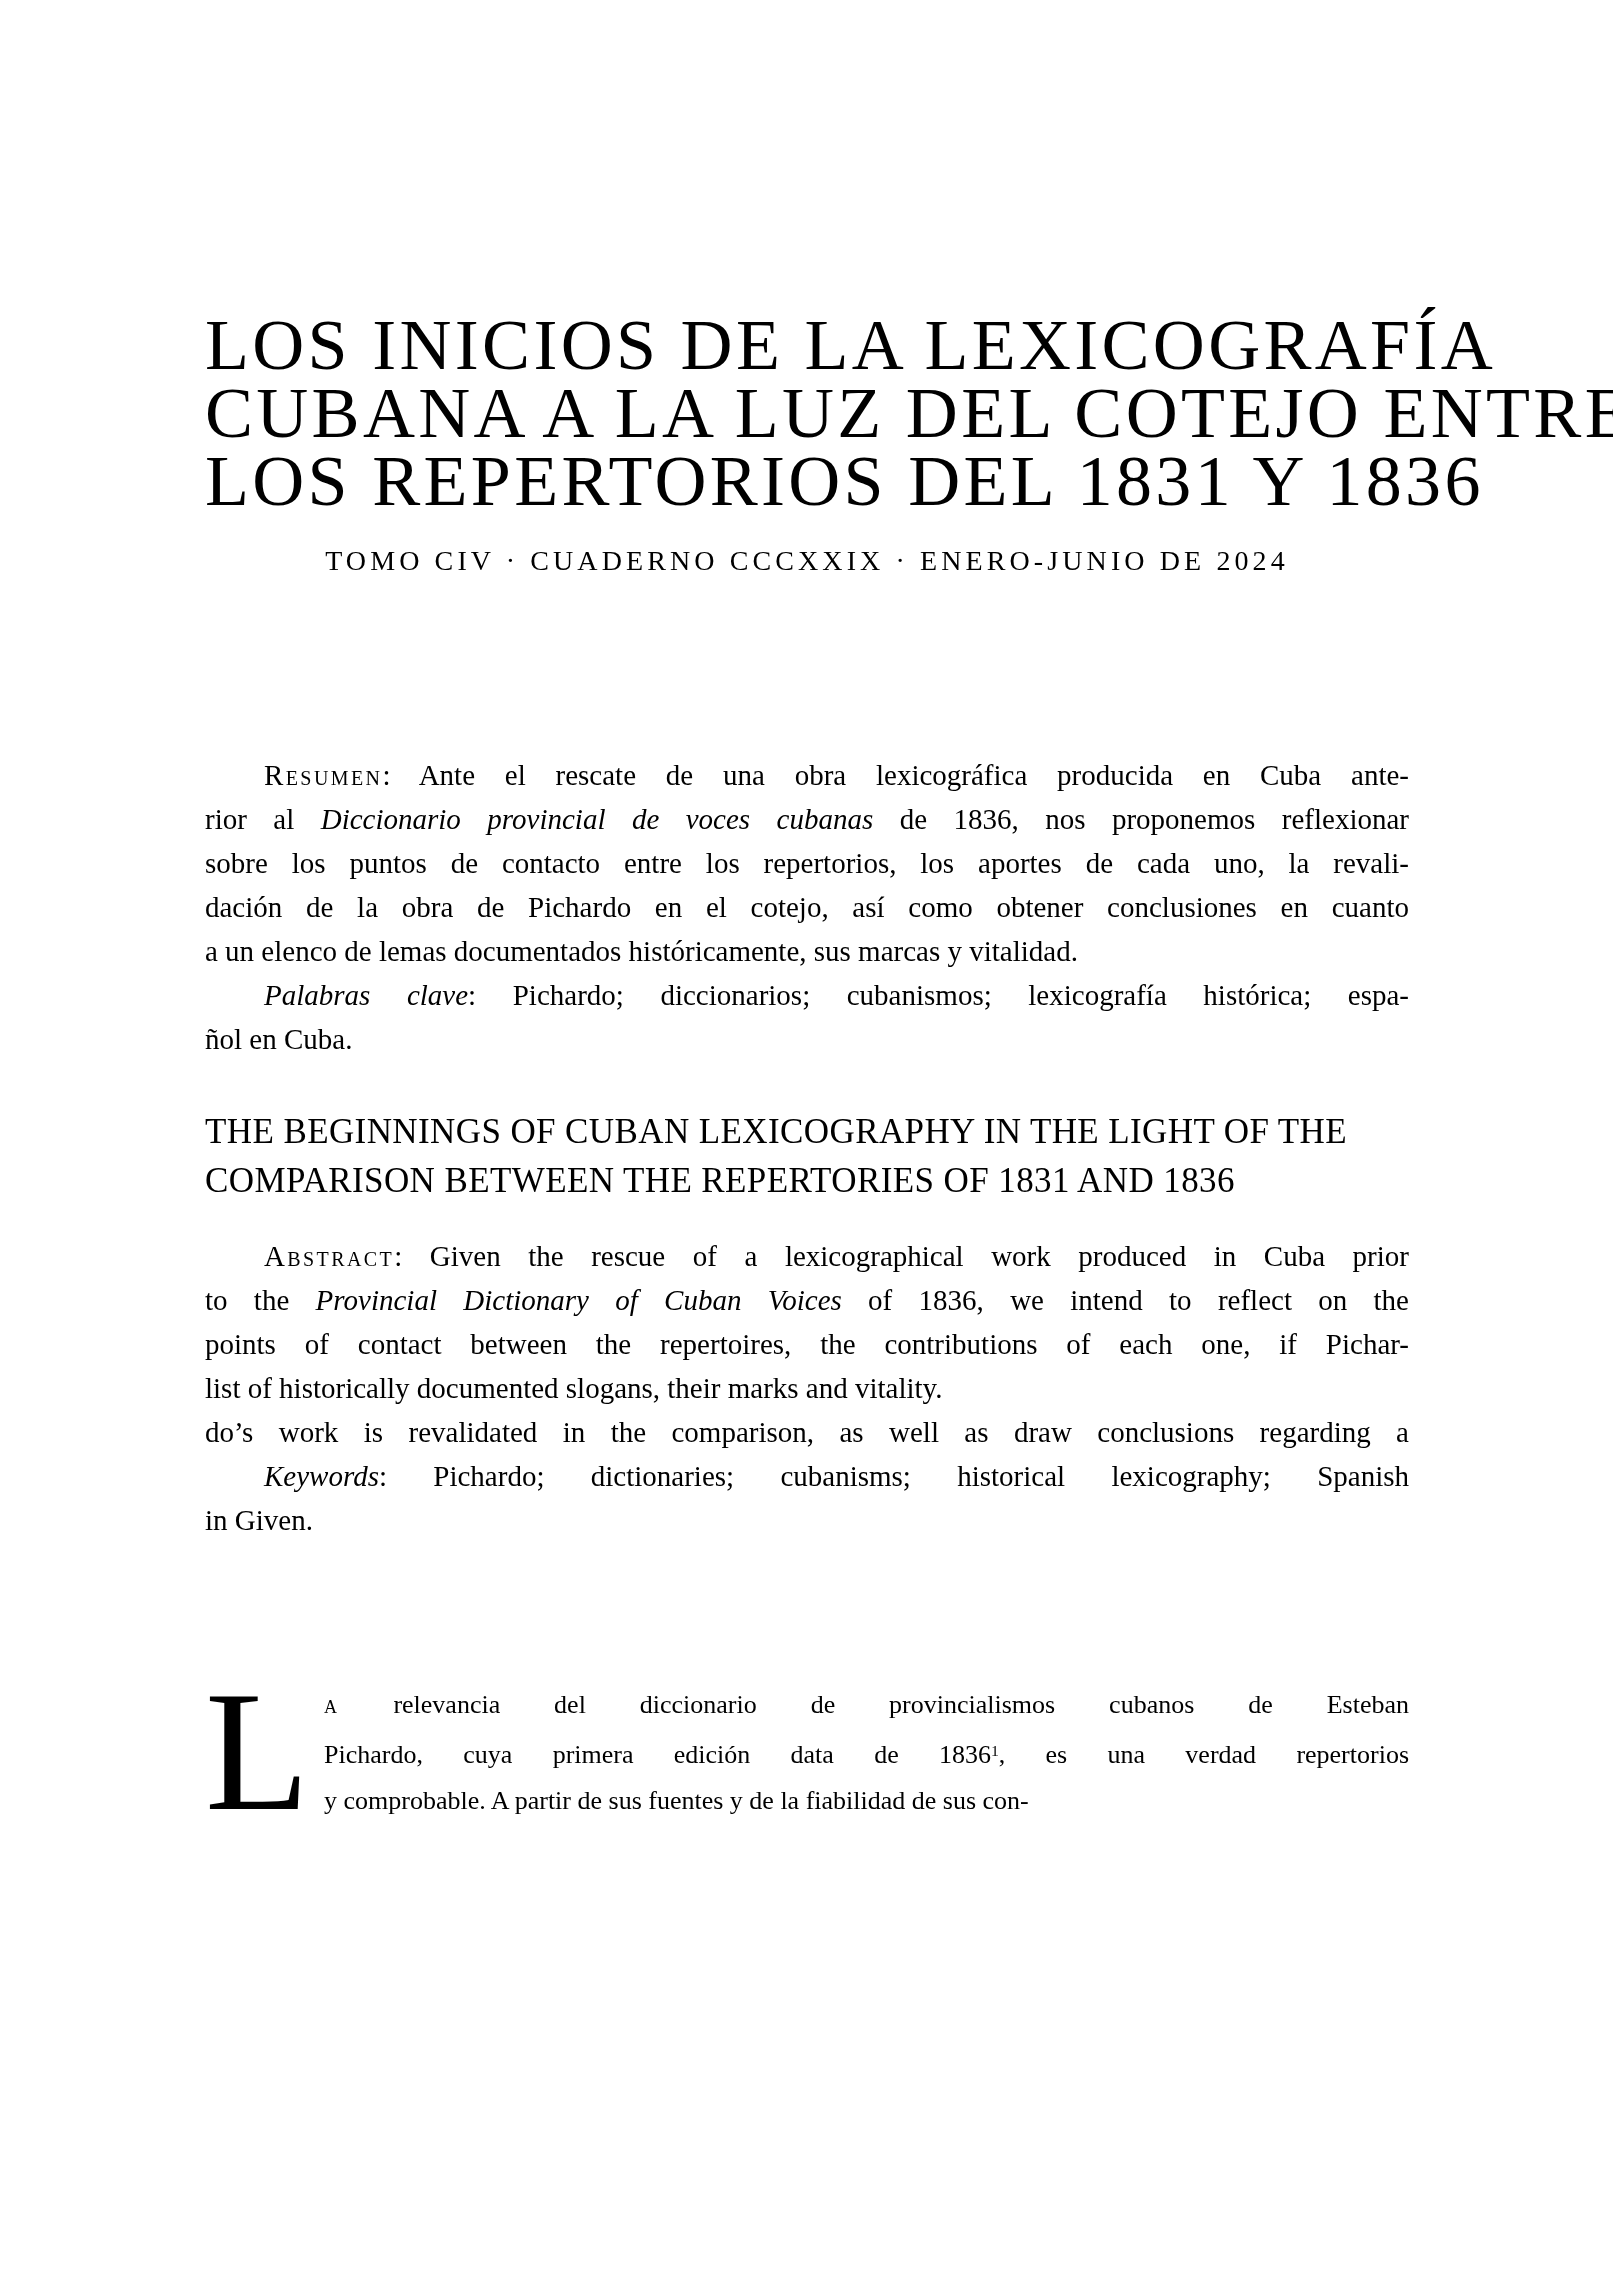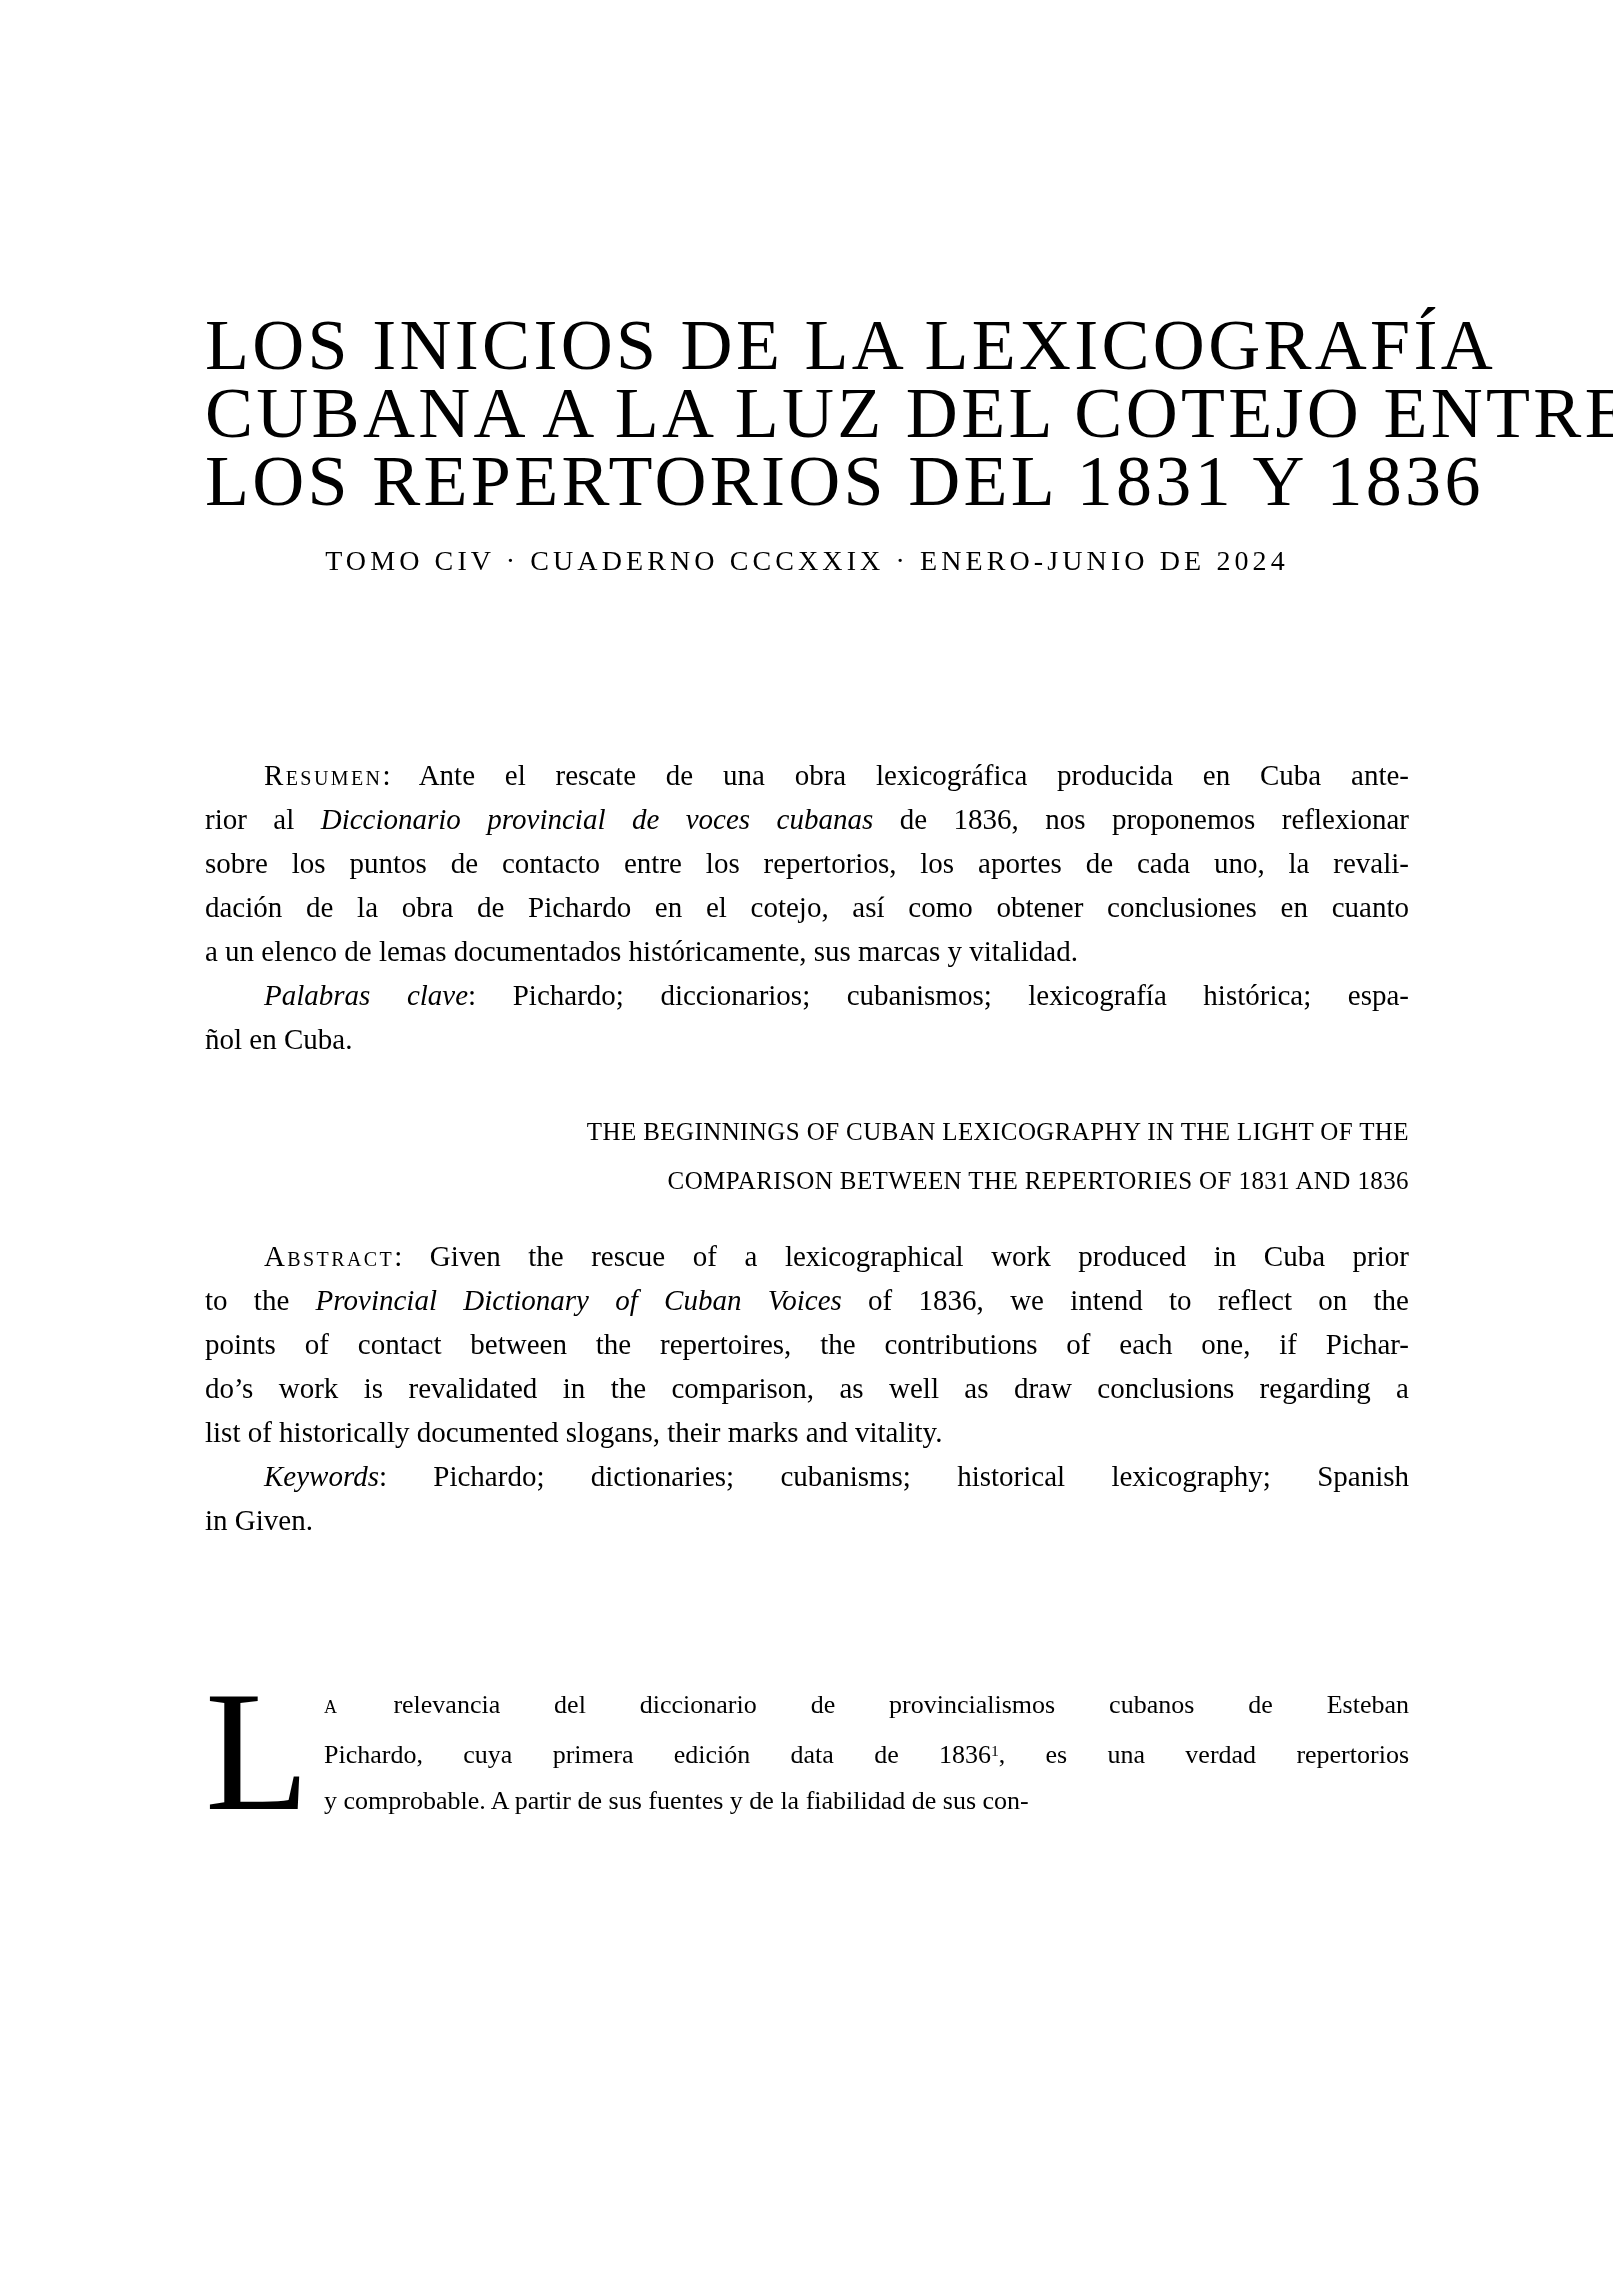--- a/index.html
+++ b/index.html
@@ -38,23 +38,23 @@
     font-size: 28px;
     line-height: 36px;
     text-align: center;
     letter-spacing: 4.1px;
     white-space: nowrap;
   }
   .english-title-block {
     margin-top: 46px;
   }
   .english-title-line {
-    font-size: 25px;
+    font-size: 35px;
     line-height: 49px;
-    text-align: right;
+    text-align: left;
     letter-spacing: 0.4px;
     white-space: nowrap;
   }
   
   .abstract-es {
     margin-top: 174px;
   }
   .abstract-en {
     margin-top: 29px;
   }
@@ -130,22 +130,22 @@
 
   <div class="english-title-block">
     <div class="english-title-line">THE BEGINNINGS OF CUBAN LEXICOGRAPHY IN THE LIGHT OF THE</div>
     <div class="english-title-line">COMPARISON BETWEEN THE REPERTORIES OF 1831 AND 1836</div>
   </div>
 
   <div class="abstract-en para">
       <div class="tline"><span class="sc">Abstract</span><span>: Given the rescue of a lexicographical work produced in Cuba prior</span></div>
       <div class="tline"><span>to the </span><span class="it">Provincial Dictionary of Cuban Voices</span><span> of 1836, we intend to reflect on the</span></div>
       <div class="tline"><span>points of contact between the repertoires, the contributions of each one, if Pichar-</span></div>
+      <div class="tline tlast"><span>list of historically documented slogans, their marks and vitality.</span></div>
       <div class="tline"><span>do’s work is revalidated in the comparison, as well as draw conclusions regarding a</span></div>
-      <div class="tline tlast"><span>list of historically documented slogans, their marks and vitality.</span></div>
     </div>
 
   <div class="para">
       <div class="tline"><span class="it">Keywords</span><span>: Pichardo; dictionaries; cubanisms; historical lexicography; Spanish</span></div>
       <div class="tline tlast"><span>in Given.</span></div>
     </div>
 
   <div class="main-paragraph">
     <span class="dropcap">L</span>
     <div>

